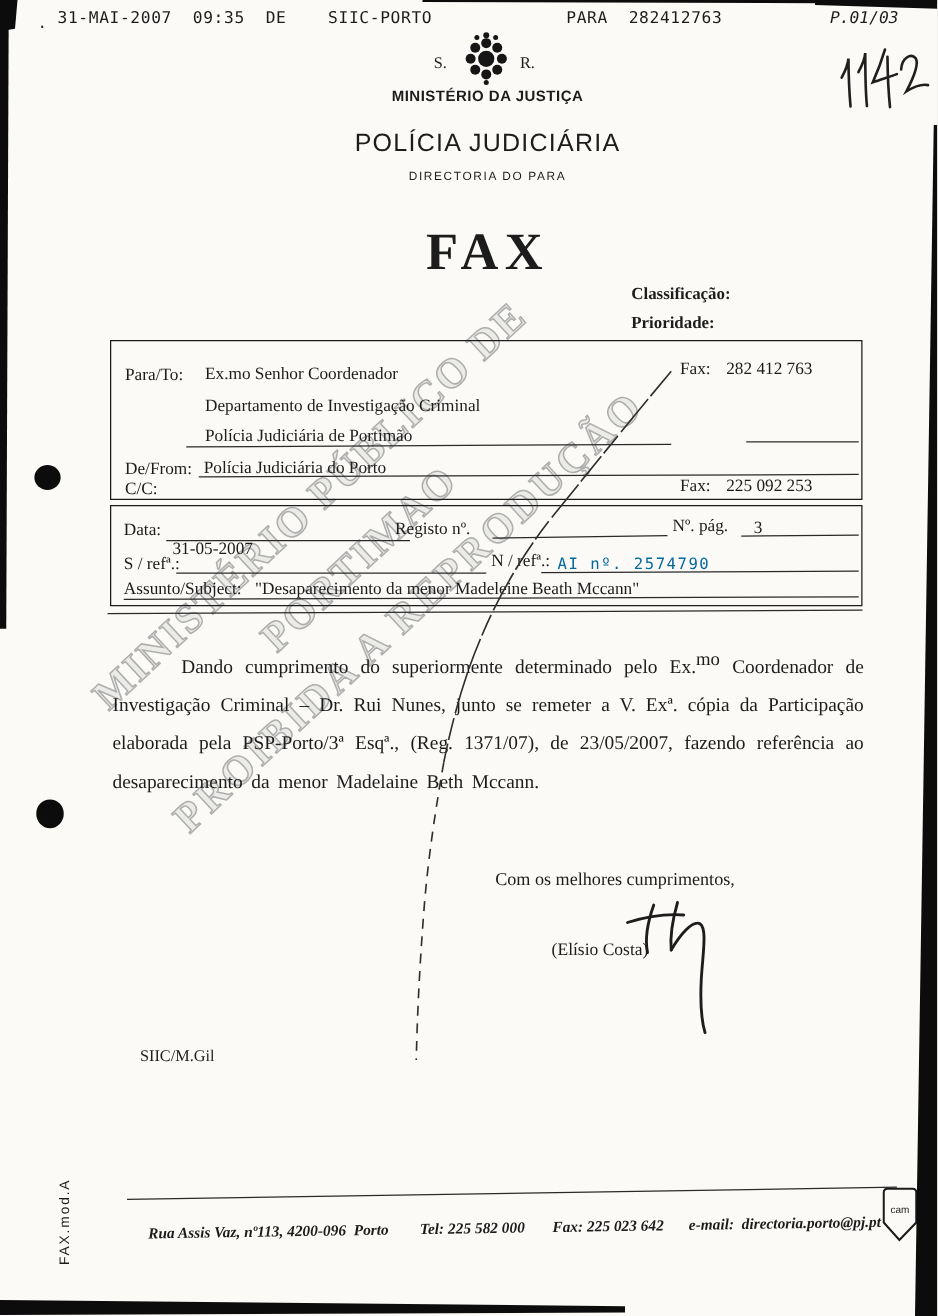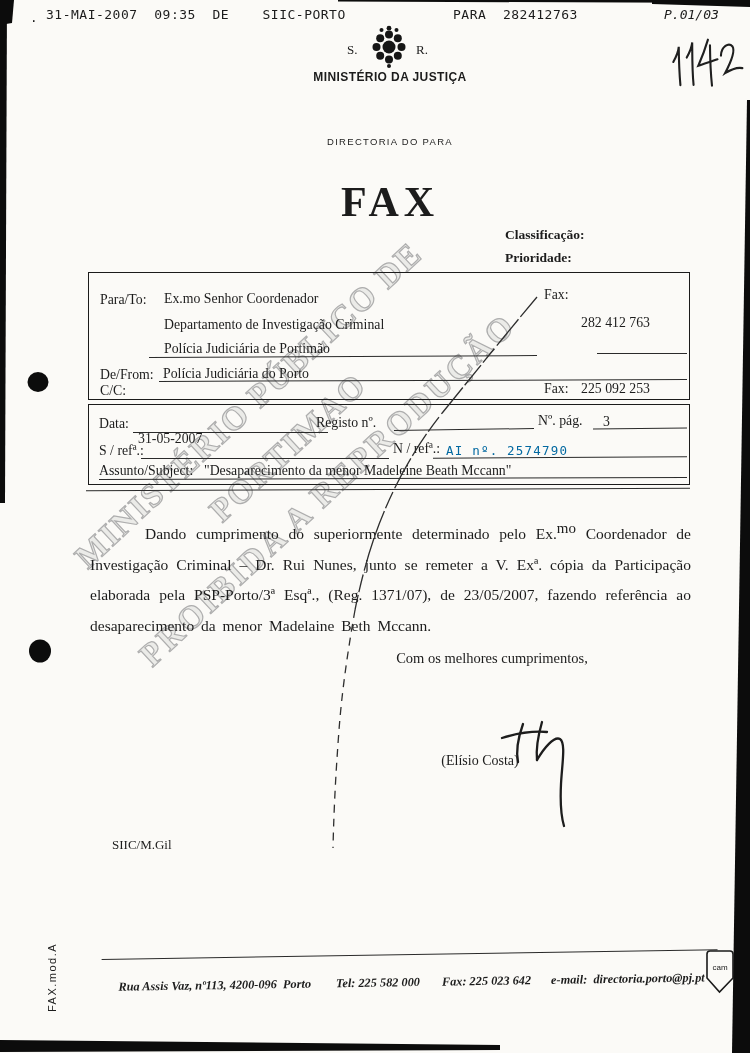--- a/index.html
+++ b/index.html
@@ -64,32 +64,33 @@
       <circle cx="23" cy="3.2" r="2.4"></circle>
         <circle cx="30.5" cy="5" r="2"></circle>
         <circle cx="15.5" cy="5" r="2"></circle>
       <circle cx="23" cy="41" r="2"></circle>
     </g>
   </svg>
   <div class="abs serif z2" style="left:416px;top:42px;font-size:13px;">R.</div>
 
   <div class="abs sans center z2" style="left:240px;top:70px;width:300px;font-size:12px;font-weight:bold;letter-spacing:0.4px;">MINISTÉRIO DA JUSTIÇA</div>
 
+  <div class="abs sans center z2" style="left:215px;top:104px;width:350px;font-size:20px;letter-spacing:1px;">POLÍCIA JUDICIÁRIA</div>
   <div class="abs sans center z2" style="left:240px;top:136px;width:300px;font-size:9.5px;letter-spacing:1.3px;">DIRECTORIA DO PARA</div>
 
   <div class="abs serif center z2" style="left:240px;top:178px;width:300px;font-size:42px;font-weight:bold;letter-spacing:5px;">FAX</div>
 
   <div class="abs serif z2" style="left:505px;top:227px;font-size:13.5px;font-weight:bold;">Classificação:</div>
   <div class="abs serif z2" style="left:505px;top:250px;font-size:13.5px;font-weight:bold;">Prioridade:</div>
 
   <div class="formbox z2" style="left:88px;top:272px;width:600px;height:126px;">
     <div class="abs lbl" style="left:11px;top:19px;">Para/To:</div>
     <div class="abs lbl" style="left:75px;top:18px;">Ex.mo Senhor Coordenador</div>
     <div class="abs lbl" style="left:455px;top:14px;">Fax:</div>
-    <div class="abs lbl" style="left:492px;top:14px;margin-top:28px;">282 412 763</div>
+    <div class="abs lbl" style="left:492px;top:14px;">282 412 763</div>
     <div class="abs lbl" style="left:75px;top:44px;">Departamento de Investigação Criminal</div>
     <div class="abs lbl" style="left:75px;top:68px;">Polícia Judiciária de Portimão</div>
     <div class="ln" style="left:60px;top:83px;width:388px;transform:rotate(-0.3deg);"></div>
     <div class="ln" style="left:508px;top:80px;width:90px;"></div>
     <div class="abs lbl" style="left:11px;top:94px;">De/From:</div>
     <div class="abs lbl" style="left:74px;top:93px;">Polícia Judiciária do Porto</div>
     <div class="ln" style="left:70px;top:107px;width:528px;transform:rotate(-0.2deg);"></div>
     <div class="abs lbl" style="left:11px;top:110px;">C/C:</div>
     <div class="abs lbl" style="left:455px;top:108px;">Fax:</div>
     <div class="abs lbl" style="left:492px;top:108px;">225 092 253</div>
@@ -112,21 +113,21 @@
     <div class="abs lbl" style="left:10px;top:58px;">Assunto/Subject:</div>
     <div class="abs lbl" style="left:115px;top:58px;">"Desaparecimento da menor Madeleine Beath Mccann"</div>
     <div class="ln" style="left:10px;top:73px;width:588px;transform:rotate(-0.2deg);"></div>
   </div>
   <div class="ln z2" style="left:86px;top:489px;width:604px;border-top-width:1.6px;transform:rotate(-0.25deg);"></div>
 
   <div class="abs serif z2" style="left:90px;top:519px;width:601px;font-size:15.5px;line-height:30.5px;text-align:justify;text-indent:55px;word-spacing:3px;">
     <span>Dando cumprimento do superiormente determinado pelo Ex.</span><sup class="sp">mo</sup><span> Coordenador de Investigação Criminal – Dr. Rui Nunes, junto se remeter a V. Exª. cópia da Participação elaborada pela PSP-Porto/3ª Esqª., (Reg. 1371/07), de 23/05/2007, fazendo referência ao desaparecimento da menor Madelaine Beth Mccann.</span>
   </div>
 
-  <div class="abs serif center z2" style="left:383px;top:644px;width:218px;font-size:14.5px;line-height:28px;">
+  <div class="abs serif center z2" style="left:383px;top:690px;width:218px;font-size:14.5px;line-height:28px;">
     <div>Com os melhores cumprimentos,</div>
   </div>
   <svg class="abs z2" style="left:490px;top:712px;" width="95" height="120" viewBox="0 0 95 120">
     <g fill="none" stroke="#1d1d1d" stroke-width="2.3" stroke-linecap="round">
       <path d="M33,12 C28,26 26,40 28,50"></path>
       <path d="M12,26 C28,21 44,19 57,20"></path>
       <path d="M52,10 C48,24 46,38 47,48"></path>
       <path d="M47,48 C54,36 64,24 70,27 C76,31 72,52 71,72 C70,92 71,104 74,114"></path>
     </g>
   </svg>

